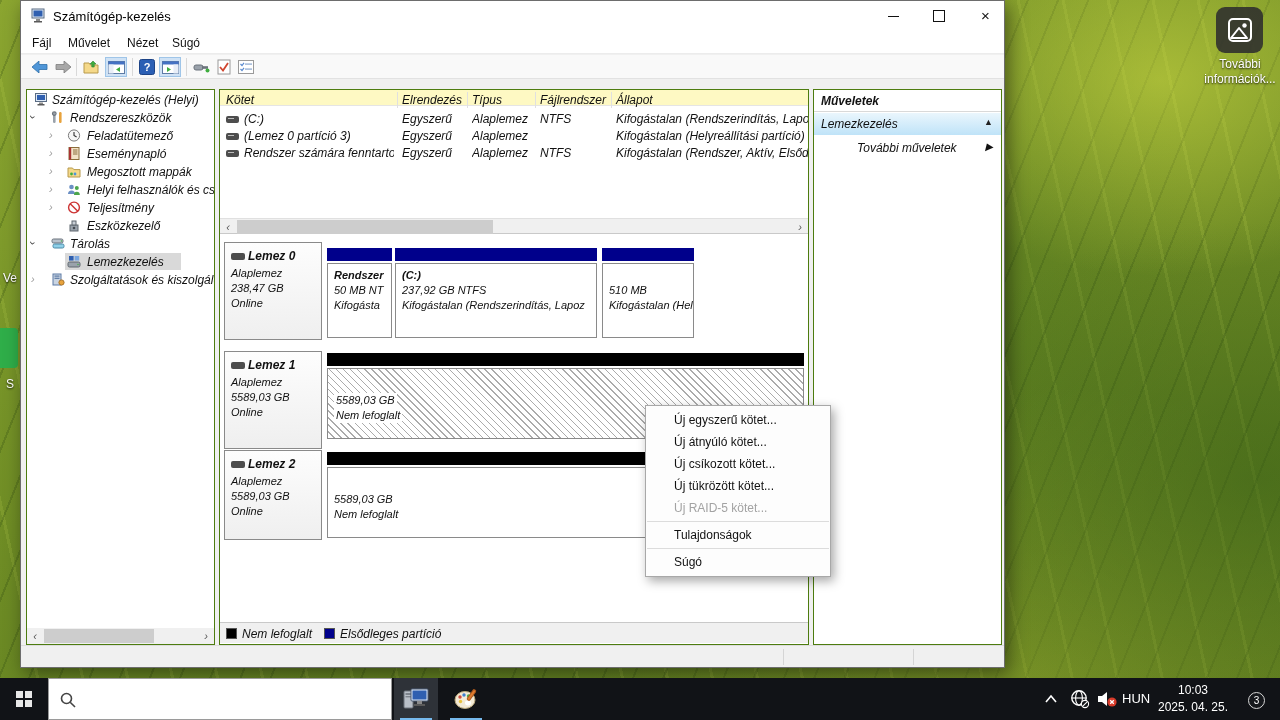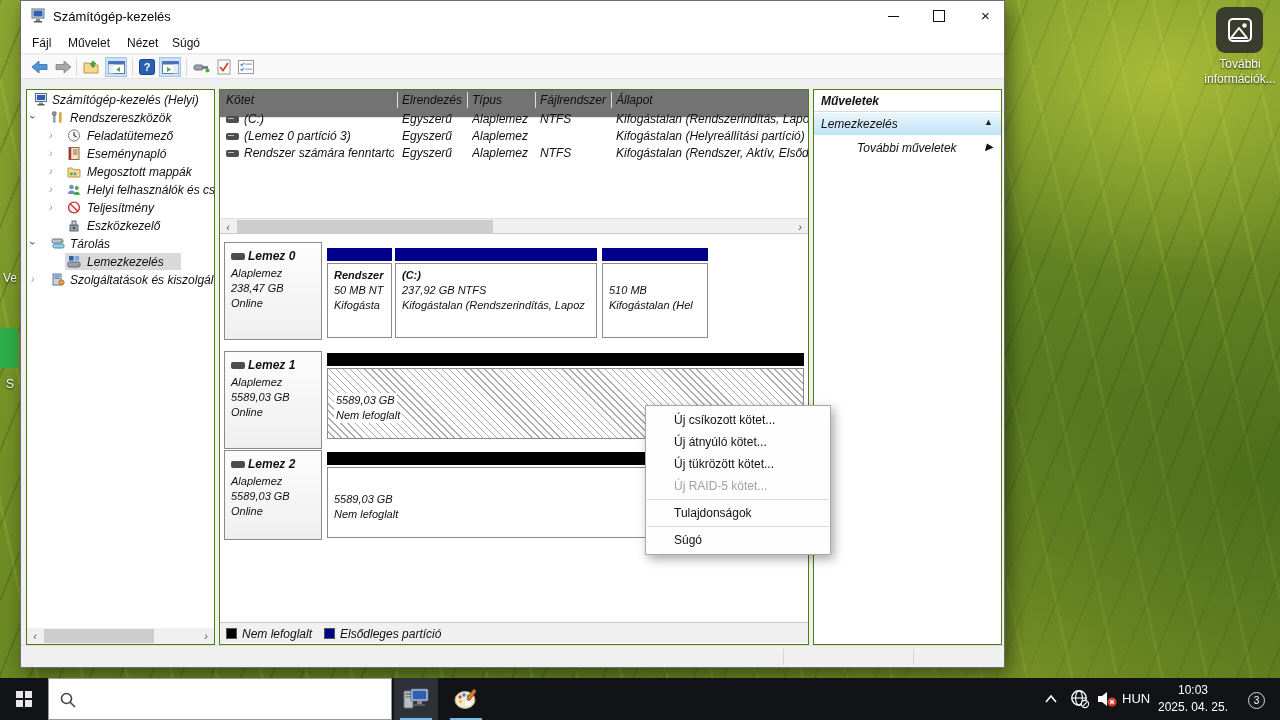--- a/index.html
+++ b/index.html
@@ -44,21 +44,21 @@
 
   
   .trow { position:absolute; left:0; height:18px; width:260px; font-size:12px; color:#111; }
   .texp { position:absolute; top:2px; font-size:11px; color:#9b9b9b; }
   .texp.open { color:#3c3c3c; display:inline-block; transform:rotate(90deg); }
   .ticon { position:absolute; top:2px; width:14px; height:13px; }
   .tlabel { position:absolute; top:2px; white-space:nowrap; }
   .tsel { background:#d9d9d9; }
 
   
-  #volhead { position:absolute; left:0; top:0; right:0; height:28px; background:#737373; border-bottom:1px solid #e5e5e5; font-size:12px; color:#111; }
+  #volhead { position:absolute; left:0; top:0; right:0; height:16px; background:#fef9c3; border-bottom:1px solid #e5e5e5; font-size:12px; color:#111; }
   .vcol { position:absolute; top:3px; }
   .vsep { position:absolute; top:2px; width:1px; height:16px; background:#e0e0e0; }
   .vrow { position:absolute; left:0; right:0; height:17px; font-size:12px; color:#111; }
   .vcell { position:absolute; top:1px; white-space:nowrap; overflow:hidden; }
   .diskglyph { position:absolute; left:6px; top:5px; width:13px; height:7px; background:#4d4d4d; border-radius:2px; }
   .diskglyph:after { content:""; position:absolute; left:2px; top:2px; width:6px; height:1px; background:#bdbdbd; }
 
   
   .hscroll { position:absolute; height:16px; background:#f0f0f0; }
   .harrow { position:absolute; top:0; width:16px; height:16px; font-size:11px; color:#555; text-align:center; line-height:16px; }
@@ -412,21 +412,21 @@
         </div>
       </div>
       <div class="part" style="left:175px; top:158px; width:202px; height:90px;">
         <div class="pbar" style="background:#00008B;"></div>
         <div class="pbody">
           <div class="pt1">(C:)</div>
           <div class="pt2">237,92 GB NTFS</div>
           <div class="pt3">Kifogástalan (Rendszerindítás, Lapoz</div>
         </div>
       </div>
-      <div class="part" style="left:382px; top:158px; width:106px; height:90px;">
+      <div class="part" style="left:382px; top:158px; width:92px; height:90px;">
         <div class="pbar" style="background:#00008B;"></div>
         <div class="pbody" style="padding-top:19px;">
           <div class="pt2">510 MB</div>
           <div class="pt3">Kifogástalan (Hel</div>
         </div>
       </div>
 
       <div class="disklabel" style="top:261px; height:98px;">
         <div class="dname"><span class="dicon"></span><span>Lemez 1</span></div>
         <div class="dline">Alaplemez</div>
@@ -475,22 +475,23 @@
       </div>
     </div>
 
     <div id="statusbar">
       <div class="stdiv" style="left:762px;"></div>
       <div class="stdiv" style="left:892px;"></div>
     </div>
   </div>
 
   <div id="ctxmenu">
+    <div class="citem">Új egyszerű kötet...</div>
+    <div class="citem">Új átnyúló kötet...</div>
     <div class="citem">Új csíkozott kötet...</div>
-    <div class="citem">Új átnyúló kötet...</div>
     <div class="citem">Új tükrözött kötet...</div>
     <div class="citem disabled">Új RAID-5 kötet...</div>
     <div class="csep"></div>
     <div class="citem">Tulajdonságok</div>
     <div class="csep"></div>
     <div class="citem">Súgó</div>
   </div>
 
   <div id="taskbar">
     <div id="startbtn">

